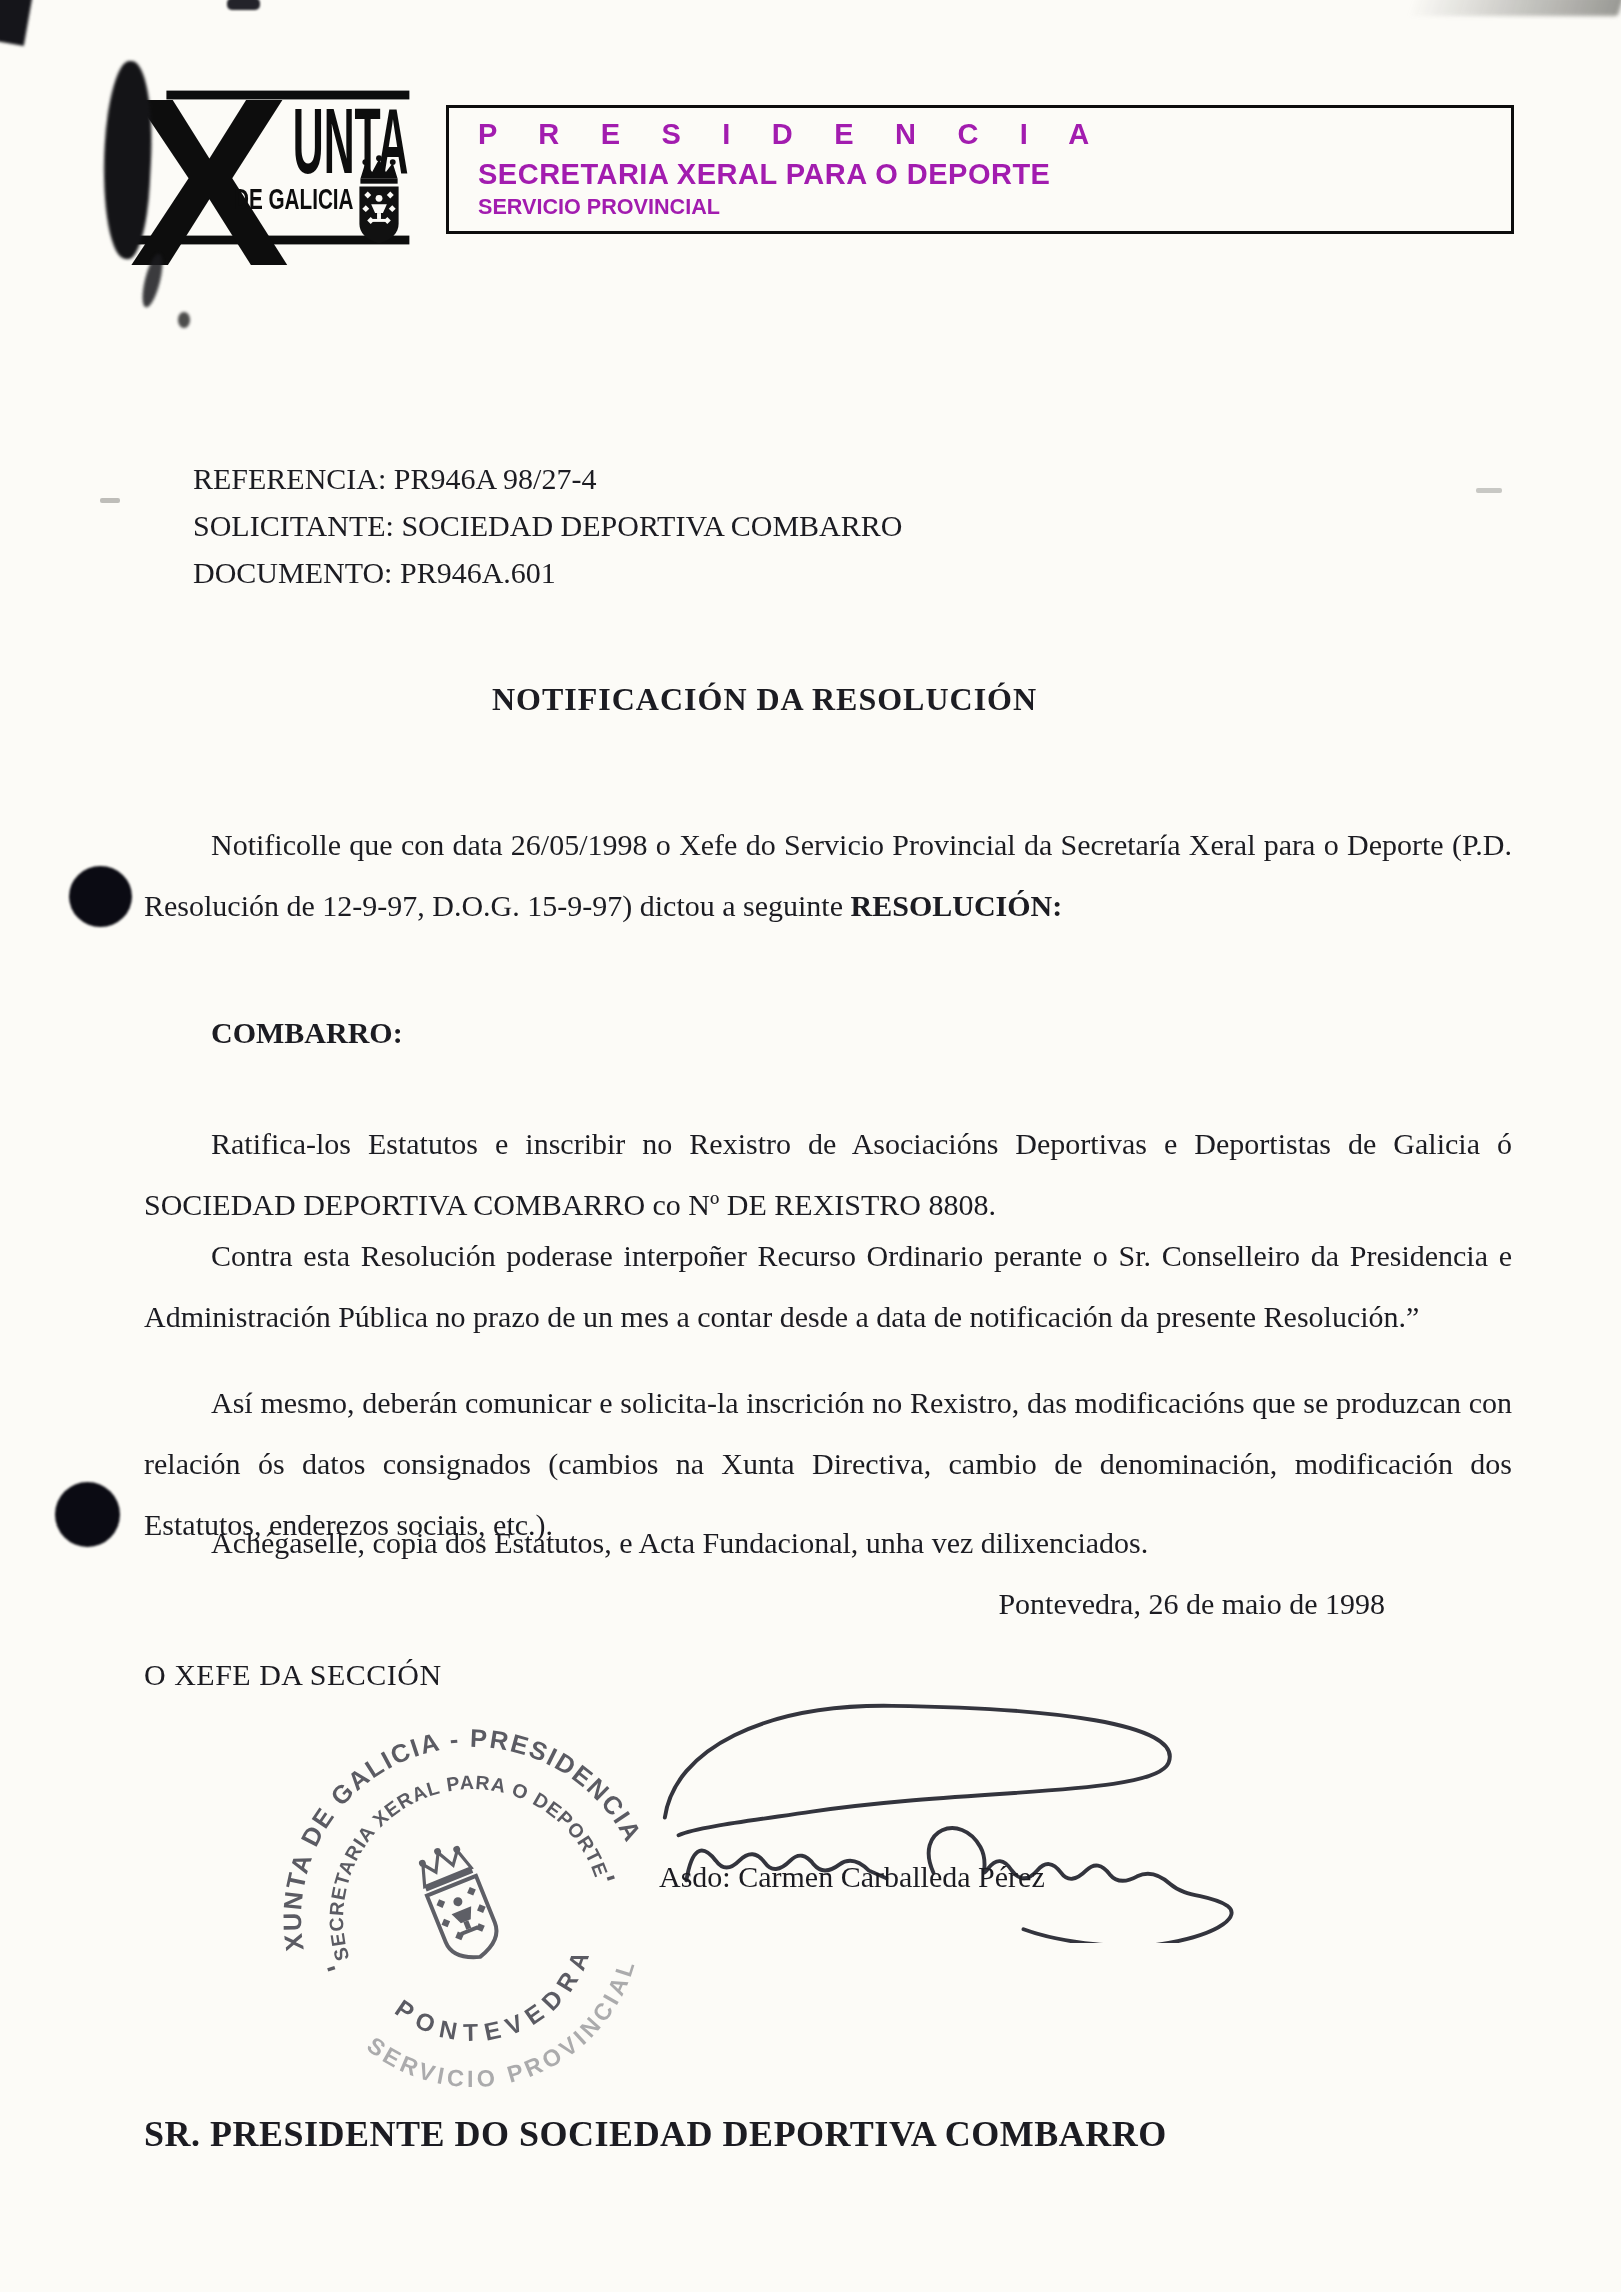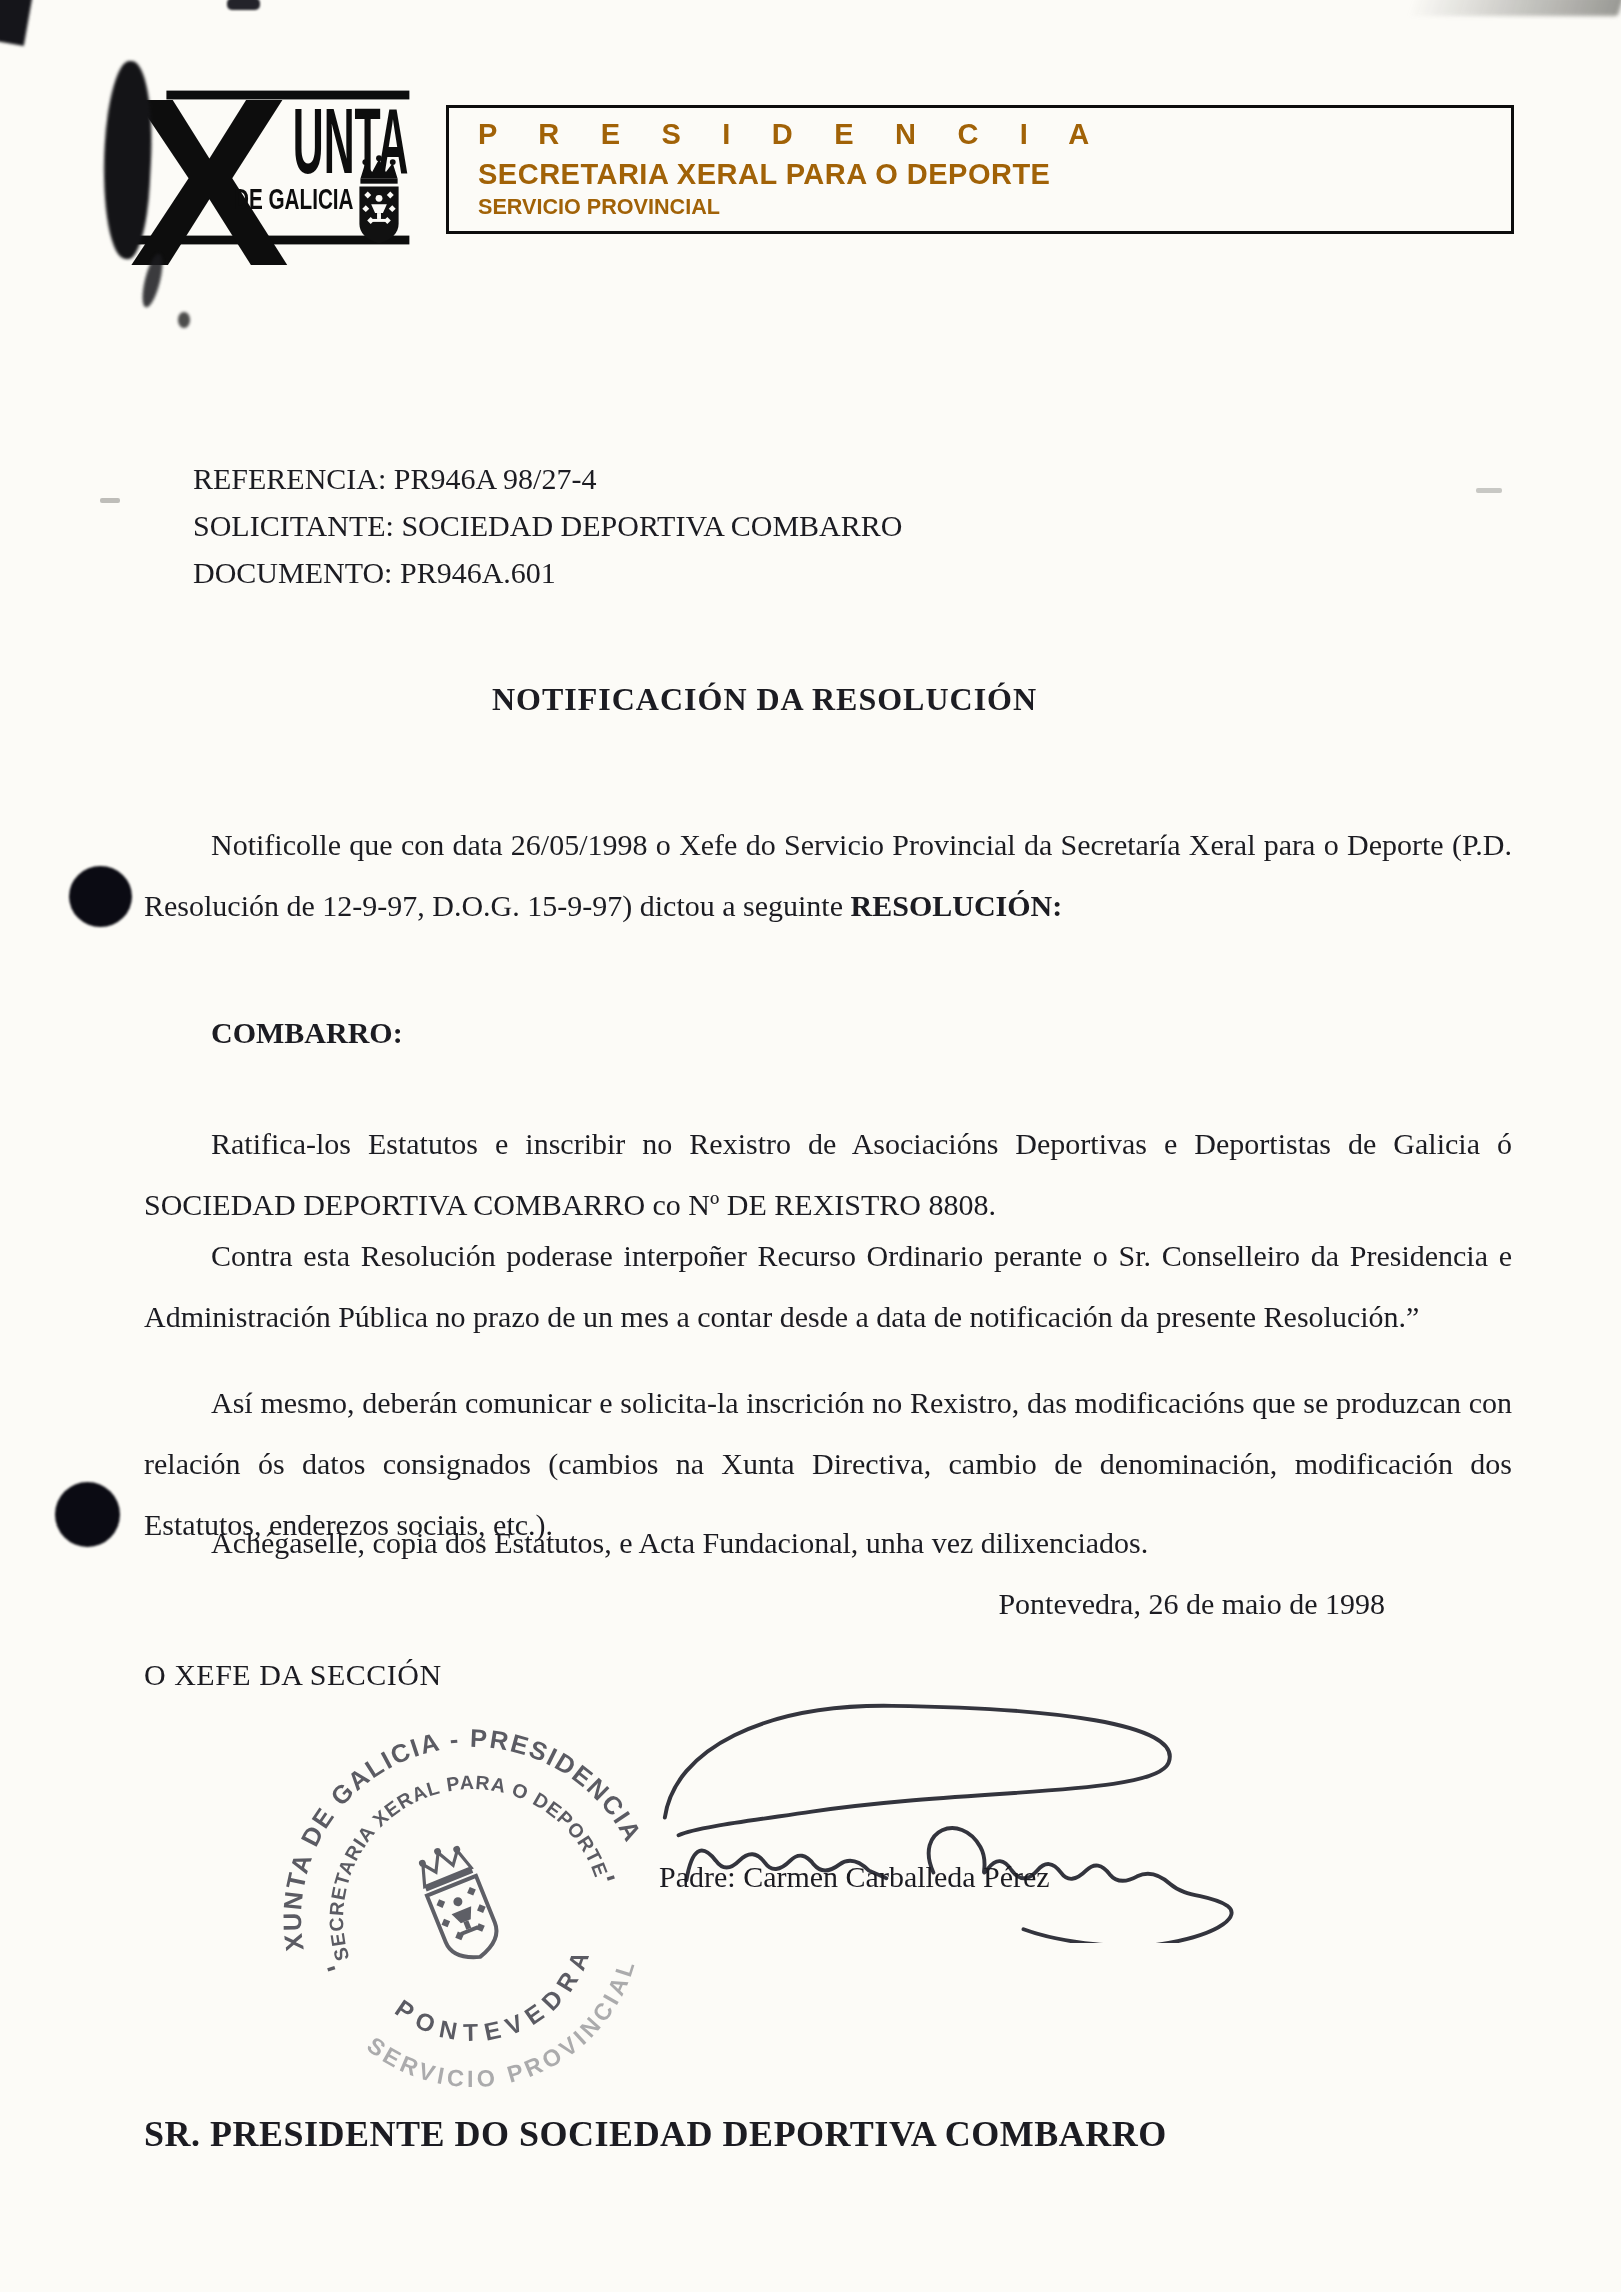--- a/index.html
+++ b/index.html
@@ -25,21 +25,21 @@
   .smudge2{position:absolute;left:145px;top:253px;width:14.7px;height:55px;background:#1a1a1e;
     border-radius:50%;transform:rotate(14deg);filter:blur(1.6px);opacity:.85;}
   .smudge3{position:absolute;left:178px;top:312px;width:11.8px;height:15.7px;background:#222;
     border-radius:50%;filter:blur(1.5px);opacity:.8;}
 
   
   .logo-svg{position:absolute;left:90px;top:57px;}
   .hbox{
     position:absolute;left:446px;top:105px;width:1068px;height:129px;
     border:3.9px solid #0d0d0d;box-sizing:border-box;
-    font-family:"Liberation Sans", sans-serif;color:#a16207;
+    font-family:"Liberation Sans", sans-serif;color:#a21caf;
     padding:9.8px 0 0 29px;
   }
   .hbox .l1{font-size:29px;font-weight:bold;letter-spacing:16.7px;}
   .hbox .l2{font-size:29px;font-weight:bold;margin-top:6.9px;letter-spacing:0.5px;}
   .hbox .l3{font-size:21.6px;font-weight:bold;margin-top:2.9px;}
   .hbox .l4{margin-top:2px;white-space:nowrap;}
   .hbox .city{font-size:24.5px;font-weight:bold;letter-spacing:6.9px;}
   .hbox .addr{font-size:20.6px;font-weight:bold;letter-spacing:0.3px;}
 
   
@@ -193,18 +193,18 @@
   </svg>
 
   <svg class="sign-svg" width="804" height="245" viewBox="0 0 820 250">
     <g fill="none" stroke="#23242e" stroke-width="4" stroke-linecap="round" opacity="0.92">
       <path d="M118,122 C 128,52 220,6 350,8 C 510,10 648,26 632,66 C 618,100 430,92 268,116 C 200,126 150,132 132,140"></path>
       <path d="M140,186 q 8,-48 30,-20 q 10,14 24,0 q 14,-14 26,2 q 10,14 26,-2 q 12,-12 24,4 q 10,12 26,0 q 14,-10 30,6 l 18,8"></path>
       <path d="M392,178 c -20,-44 28,-62 48,-26 c 10,18 -2,34 8,22 q 12,-16 24,2 q 12,16 26,0 q 12,-14 24,2 q 10,14 26,-2 q 12,-12 24,4 q 10,12 28,2 q 16,-8 34,8 c 16,14 40,10 58,22 c 14,10 -6,28 -60,38 c -40,8 -110,0 -148,-14"></path>
     </g>
   </svg>
 
-  <div class="asdo">Padre: Carmen Carballeda Pérez</div>
+  <div class="asdo">Asdo: Carmen Carballeda Pérez</div>
 
   <div class="footer-line">SR. PRESIDENTE DO SOCIEDAD DEPORTIVA COMBARRO</div>
 
 </div>
 
 
 </body></html>

